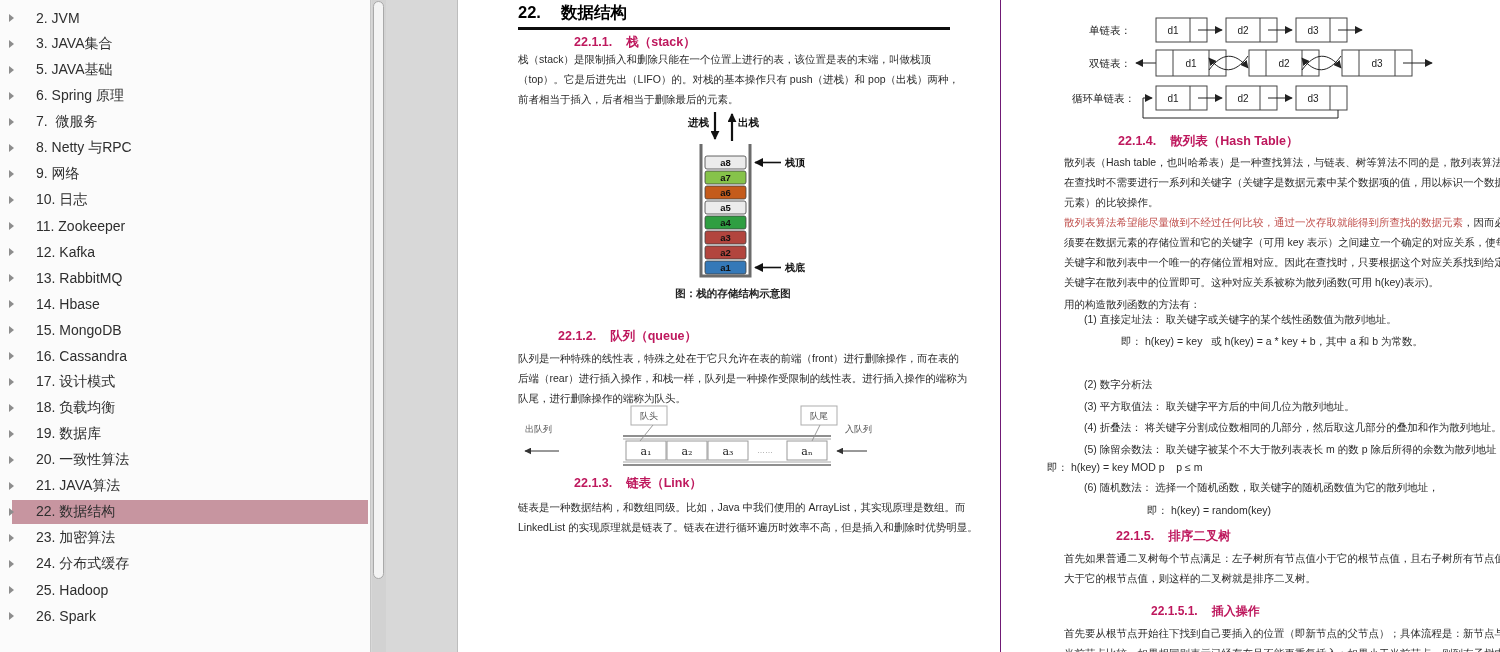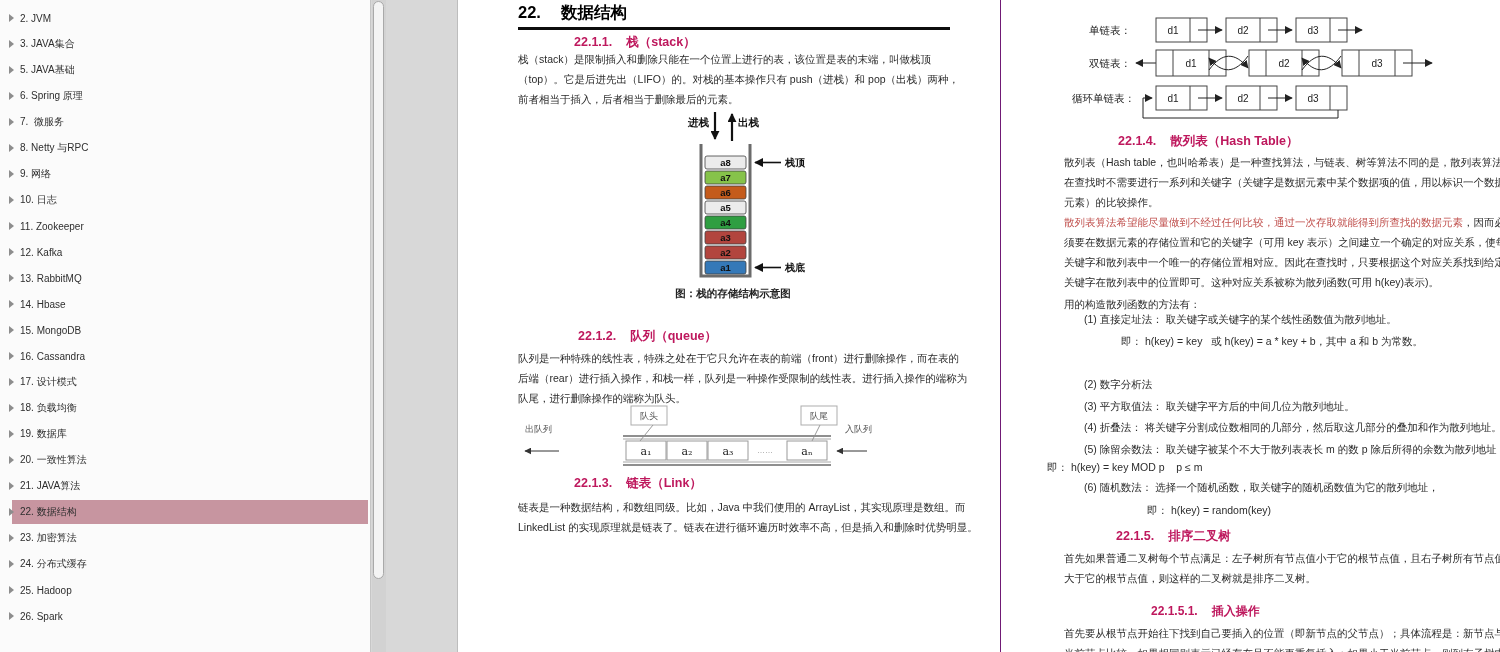--- a/index.html
+++ b/index.html
@@ -4,21 +4,21 @@
 <style>
   html,body{margin:0;padding:0;}
   #app{position:relative;width:1500px;height:652px;background:#d8d8d8;overflow:hidden;
        font-family:"Liberation Sans","DejaVu Sans",sans-serif;}
   
   #sidebar{position:absolute;left:0;top:0;width:371px;height:652px;background:#fbfbfb;
            border-right:1px solid #c6c6c6;overflow:hidden;padding-top:5px;box-sizing:border-box;}
   .si{position:relative;height:26px;display:flex;align-items:center;}
   .si .caret{position:absolute;left:9px;width:0;height:0;border-top:4px solid transparent;
              border-bottom:4px solid transparent;border-left:5px solid #8d8d8d;z-index:2;}
-  .si .lbl{position:relative;margin-left:20px;font-size:10px;color:#2e2e2e;white-space:pre;z-index:2;}
+  .si .lbl{position:relative;margin-left:36px;font-size:14px;color:#2e2e2e;white-space:pre;z-index:2;}
   .si.sel::before{content:"";position:absolute;left:12px;right:2px;top:1px;bottom:1px;background:#c795a0;}
   
   #sb-scroll{position:absolute;left:372px;top:0;width:14px;height:652px;background:#d2d2d2;}
   #sb-thumb{position:absolute;left:1px;top:1px;width:11px;height:578px;background:#f4f4f4;
             border:1px solid #a9a9a9;border-radius:7px;box-sizing:border-box;}
   
   .page{position:absolute;top:0;height:652px;background:#ffffff;overflow:hidden;}
   #pageL{left:457px;width:543px;border-left:1px solid #bdbdbd;}
   #pageR{left:1000px;width:500px;border-left:1px solid #701a75;}
   .ln{position:absolute;font-size:10.5px;color:#2b2b2b;white-space:pre;height:18px;}
@@ -194,21 +194,21 @@
         <line x1="126" y1="54.5" x2="100" y2="54.5" stroke="#111" stroke-width="1.6" marker-end="url(#ah)"></line>
         <text x="130" y="58" font-size="10" font-weight="bold" fill="#111">栈顶</text>
       </g>
       <g>
         <line x1="126" y1="159.5" x2="100" y2="159.5" stroke="#111" stroke-width="1.6" marker-end="url(#ah)"></line>
         <text x="130" y="163" font-size="10" font-weight="bold" fill="#111">栈底</text>
       </g>
     </svg>
     <div class="caption">图：栈的存储结构示意图</div>
 
-    <div class="hd" style="left:120px;top:328px;"><span class="n">22.1.2.</span><span>队列（queue）</span></div>
+    <div class="hd" style="left:100px;top:328px;"><span class="n">22.1.2.</span><span>队列（queue）</span></div>
     <div class="ln" style="top:352px;">队列是一种特殊的线性表，特殊之处在于它只允许在表的前端（front）进行删除操作，而在表的</div>
     <div class="ln" style="top:372px;">后端（rear）进行插入操作，和栈一样，队列是一种操作受限制的线性表。进行插入操作的端称为</div>
     <div class="ln" style="top:392px;">队尾，进行删除操作的端称为队头。</div>
 
     <svg width="380" height="64" viewBox="0 0 380 64" style="position:absolute;left:55px;top:404px;">
       <g>
         <rect x="118" y="2" width="36" height="19" fill="#fff" stroke="#adadad"></rect>
         <text x="136" y="15" text-anchor="middle" font-size="9" fill="#555">队头</text>
         <line x1="140" y1="21" x2="127" y2="37" stroke="#9a9a9a" stroke-width="1"></line>
       </g>

